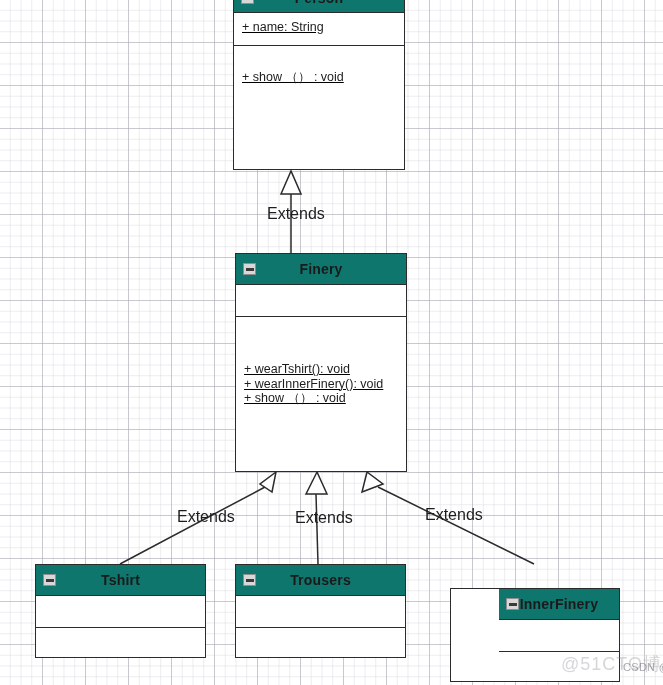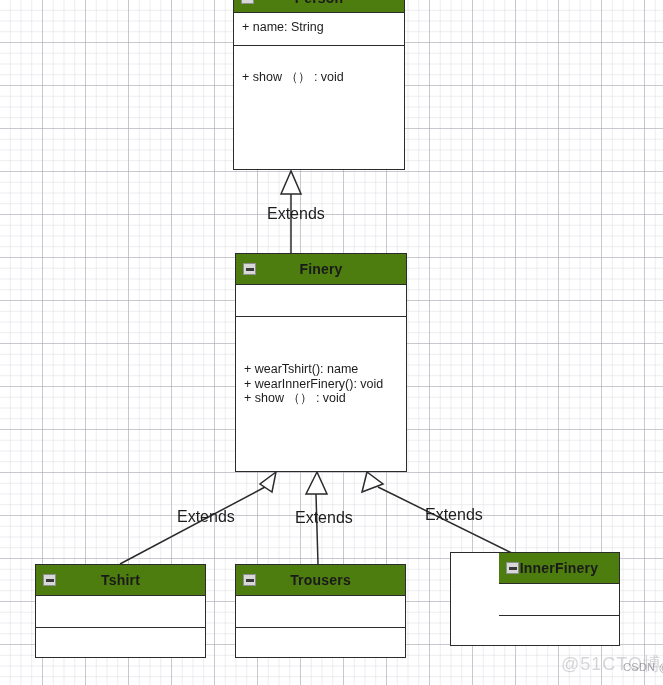--- a/index.html
+++ b/index.html
@@ -42,21 +42,21 @@
     flex-direction: column;
   }
   .uml-header {
     position: relative;
     box-sizing: border-box;
     border-bottom: 1.6px solid #2b2b2b;
     height: 31px;
     display: flex;
     align-items: center;
     justify-content: center;
-    background: #4d7c0f;
+    background: #0f766e;
   }
   .uml-title {
     font-size: 14px;
     font-weight: bold;
     color: #1a1a1a;
     letter-spacing: 0.2px;
     white-space: nowrap;
   }
   .collapse-icon {
     position: absolute;
@@ -77,20 +77,21 @@
     right: 1.5px;
     top: 4px;
     height: 2.5px;
     background: #3a3a3a;
   }
 
   .uml-compartment {
     box-sizing: border-box;
     background: transparent;
     padding: 7px 8px 4px 8px;
+    text-decoration: underline;
   }
   .uml-compartment.divided {
     border-bottom: 1.6px solid #2b2b2b;
   }
   .uml-line {
     font-size: 12.5px;
     color: #1c1c1c;
     line-height: 14.5px;
     white-space: nowrap;
   }
@@ -100,21 +101,21 @@
   #cls-person .uml-header { height: 30px; }
   #cls-person .attrs { height: 33px; }
   #cls-person .ops { flex: 1; padding-top: 24px; }
 
   #cls-finery { left: 235px; top: 253px; width: 172px; height: 219px; }
   #cls-finery .attrs { height: 32px; padding: 0; }
   #cls-finery .ops { flex: 1; padding-top: 45px; }
 
   #cls-tshirt { left: 35px; top: 564px; width: 171px; height: 94px; text-align: center; }
   #cls-trousers { left: 235px; top: 564px; width: 171px; height: 94px; }
-  #cls-innerfinery { left: 450px; top: 552px; width: 170px; height: 94px; padding-left: 48px; }
+  #cls-innerfinery { left: 450px; top: 588px; width: 170px; height: 94px; padding-left: 48px; }
 
   .leaf .attrs { height: 32px; padding: 0; }
   .leaf .ops { flex: 1; padding: 0; }
 
   
   #connectors {
     position: absolute;
     left: 0; top: 0;
     width: 663px;
     height: 685px;
@@ -197,21 +198,21 @@
     </div>
   </div>
 
   <div class="uml-class" id="cls-finery">
     <div class="uml-header">
       <span class="collapse-icon"></span>
       <span class="uml-title">Finery</span>
     </div>
     <div class="uml-compartment divided attrs"></div>
     <div class="uml-compartment ops">
-      <div class="uml-line">+ wearTshirt(): name</div>
+      <div class="uml-line">+ wearTshirt(): void</div>
       <div class="uml-line">+ wearInnerFinery(): void</div>
       <div class="uml-line">+ show （） :  void</div>
     </div>
   </div>
 
   <div class="uml-class leaf" id="cls-tshirt">
     <div class="uml-header">
       <span class="collapse-icon"></span>
       <span class="uml-title">Tshirt</span>
     </div>

